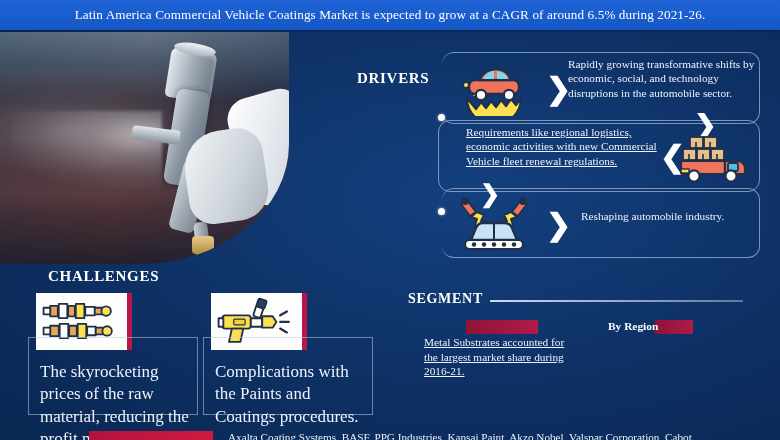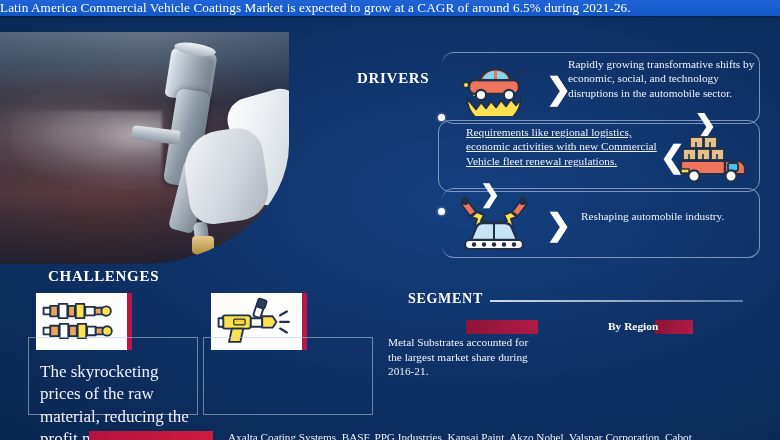--- a/index.html
+++ b/index.html
@@ -8,23 +8,23 @@
     background:#0e3166;
     font-family:"Liberation Serif",serif;
     color:#ffffff;
     position:relative;
   }
   #page{position:absolute;inset:0;background:
       radial-gradient(ellipse at 60% 45%, #14407f 0%, #0d2f62 60%, #0a2752 100%);}
 
   
   .header-bar{
-    position:absolute;left:0;top:0;width:780px;height:16px;
+    position:absolute;left:0;top:0;width:780px;height:30px;
     background:linear-gradient(180deg,#1f63d6 0%,#1557c6 100%);
-    display:flex;align-items:center;justify-content:flex-start;
+    display:flex;align-items:center;justify-content:center;
     box-shadow:0 1px 2px rgba(0,0,0,.35);
   }
   .header-title{
     font-size:13.2px;letter-spacing:.1px;white-space:nowrap;color:#fff;
   }
 
   
   .photo{
     position:absolute;left:0;top:32px;width:289px;height:232px;
     border-bottom-right-radius:150px 120px;
@@ -300,26 +300,27 @@
         <rect x="42" y="25" width="12" height="9" fill="#fdfdfb"></rect>
         <path d="M54 23 l11 0 l4 6 l-4 6 l-11 0z" fill="#fde14e"></path>
         <rect x="46" y="12" width="8" height="12" rx="2" fill="#fdfdfb" transform="rotate(18 50 18)"></rect>
         <rect x="49" y="5" width="9" height="9" rx="2" fill="#2b3d5c" transform="rotate(18 53 9)"></rect>
       </g>
       <path d="M73 22 l7 -4 M73 29 l9 0 M73 36 l7 4" stroke="#20304a" stroke-width="2.4" stroke-linecap="round"></path>
       <rect x="24" y="26" width="12" height="6" rx="1" fill="#f4d23c" stroke="#20304a" stroke-width="1.3"></rect>
     </svg>
   </div>
   <div class="chal-textbox" style="left:203px;top:337px;width:170px;height:78px;"></div>
+  <div class="chal-text" style="left:215px;top:361px;width:152px;">Complications with the Paints and Coatings procedures.</div>
 
   <div class="segment-label">SEGMENT</div>
   <div class="segment-rule"></div>
 
   <div class="seg-chip" style="left:466px;top:320px;width:72px;"></div>
-  <div class="seg-body" style="left:388px;top:335px;width:156px;">Metal Substrates accounted for the largest market share during 2016-21.</div>
+  <div class="seg-body" style="left:424px;top:335px;width:156px;text-decoration:underline;">Metal Substrates accounted for the largest market share during 2016-21.</div>
 
   <div class="seg-chip" style="left:655px;top:320px;width:38px;"></div>
   <div class="seg-head" style="left:608px;top:319px;width:120px;">By Region</div>
 
   <div class="bottom-chip"></div>
   <div class="companies">Axalta Coating Systems, BASF, PPG Industries, Kansai Paint, Akzo Nobel, Valspar Corporation, Cabot</div>
 
 </div>
 
 </body></html>

